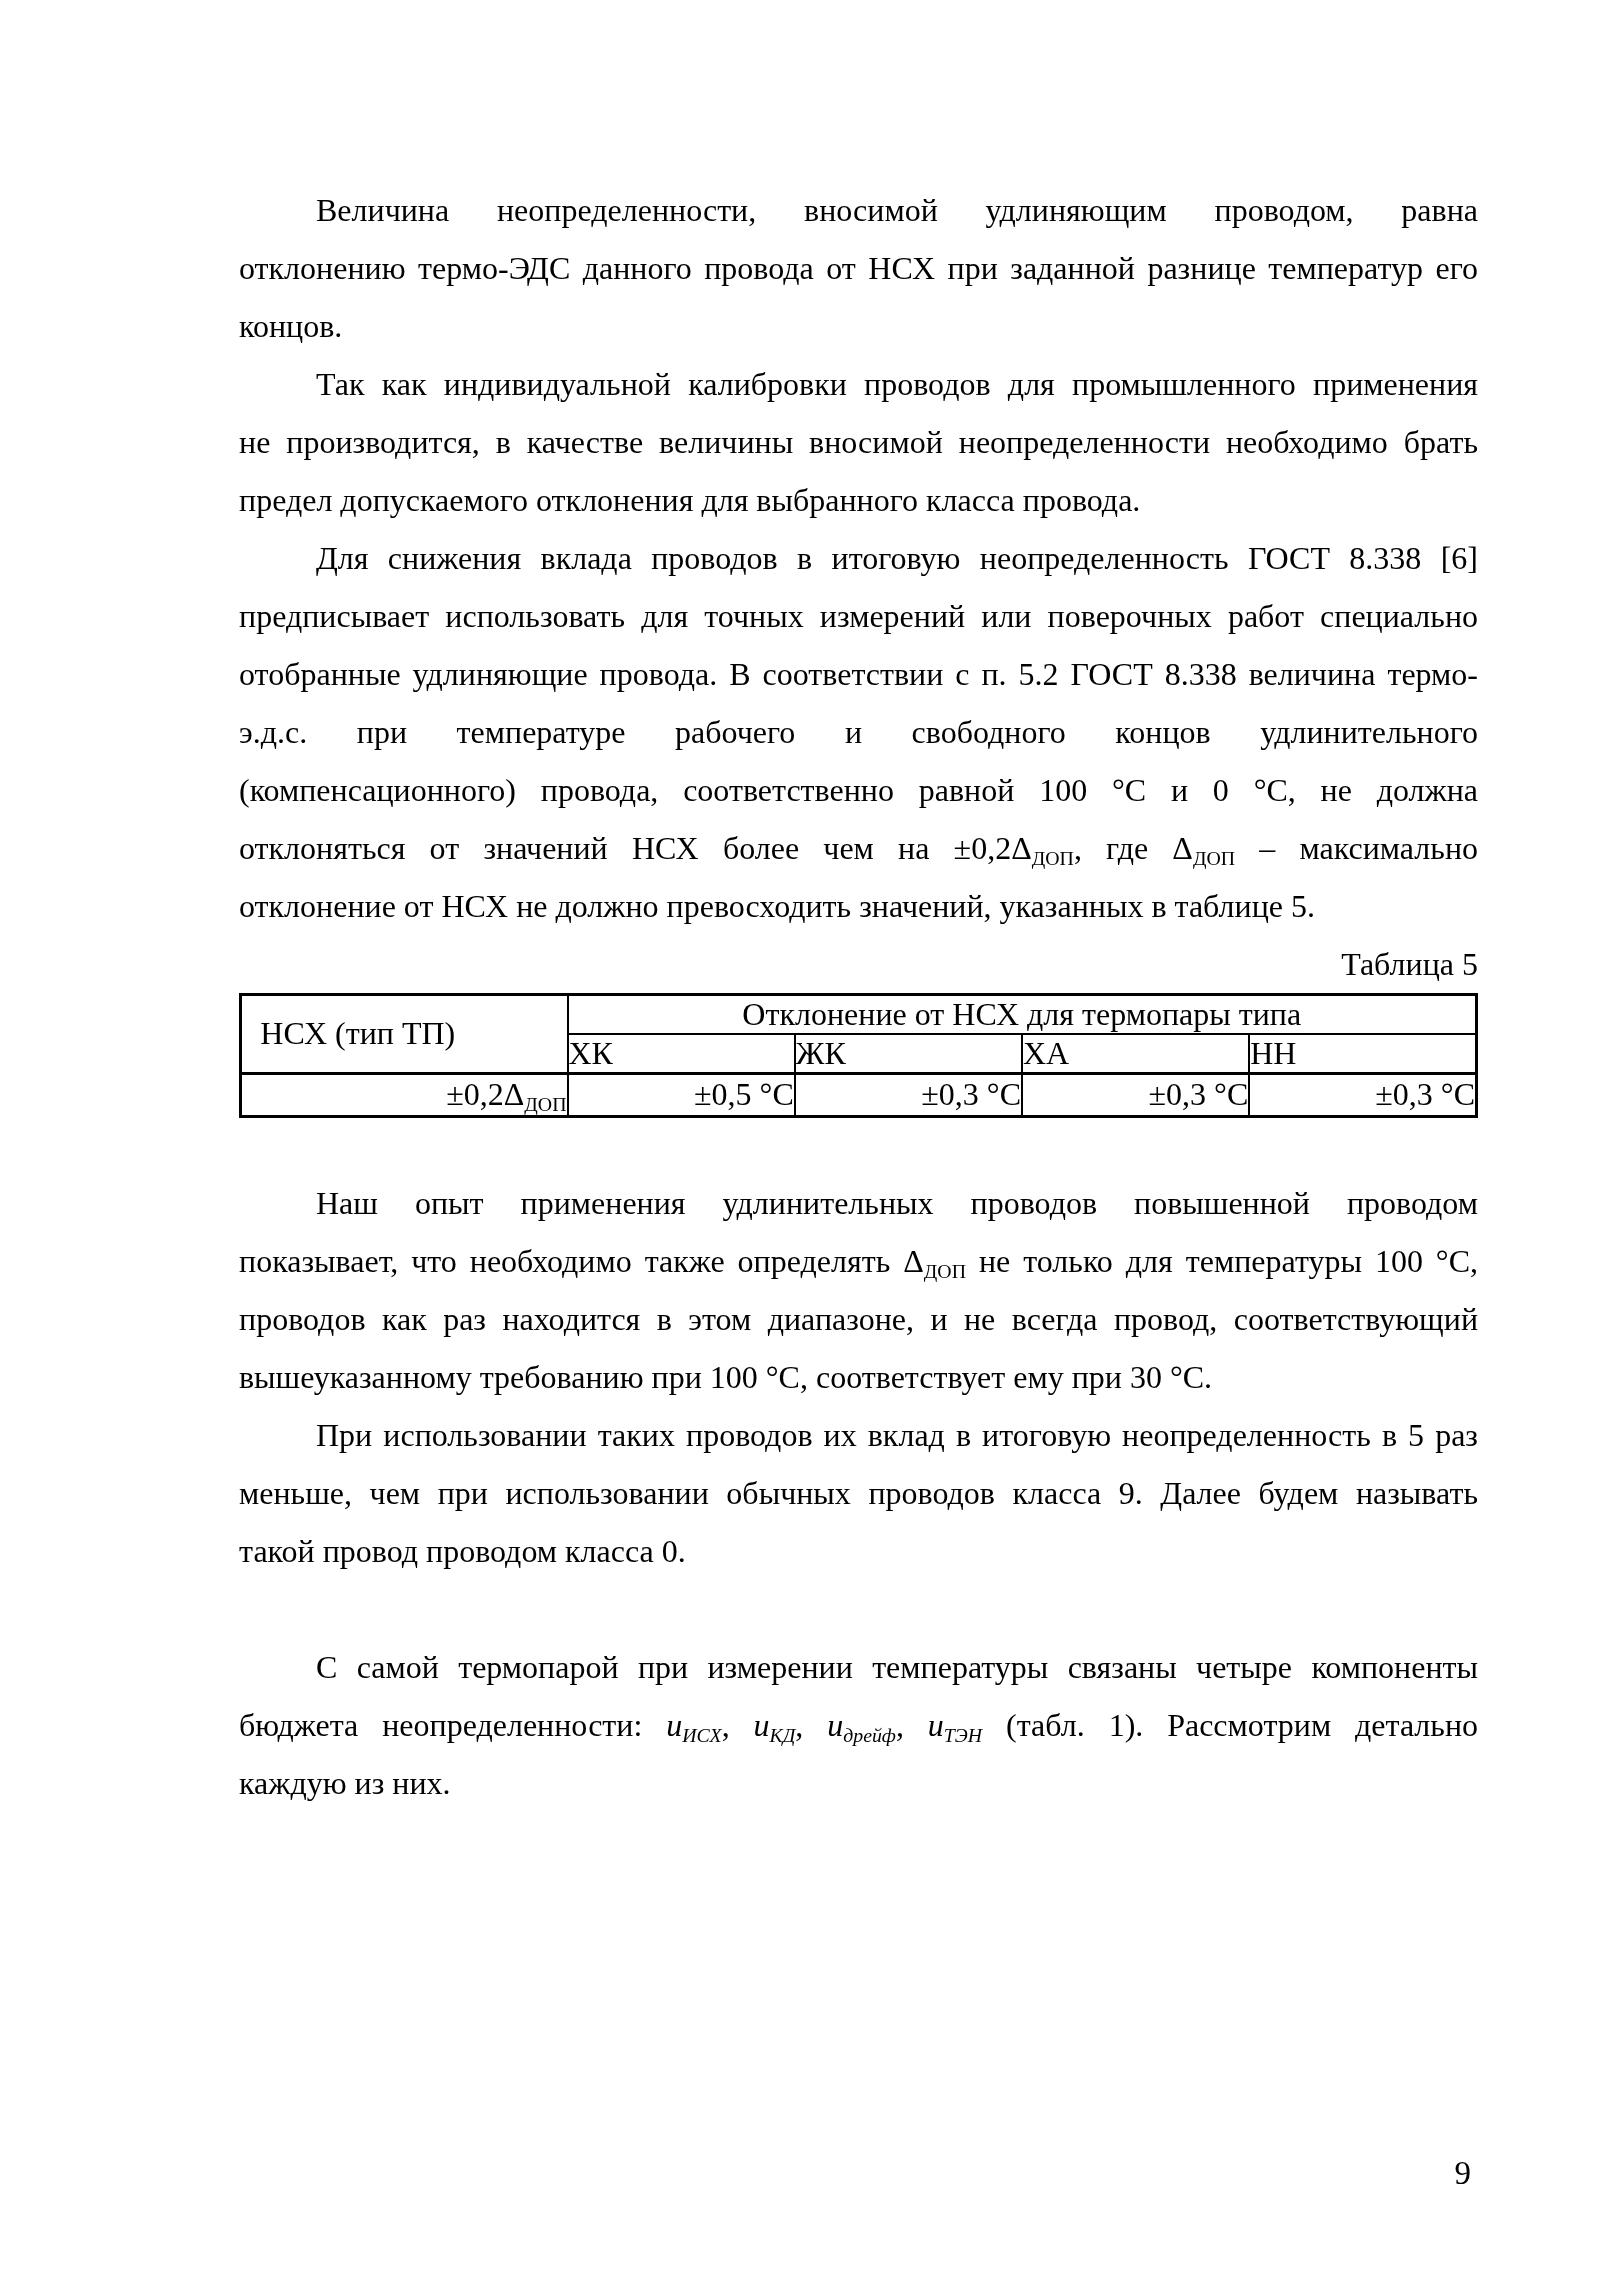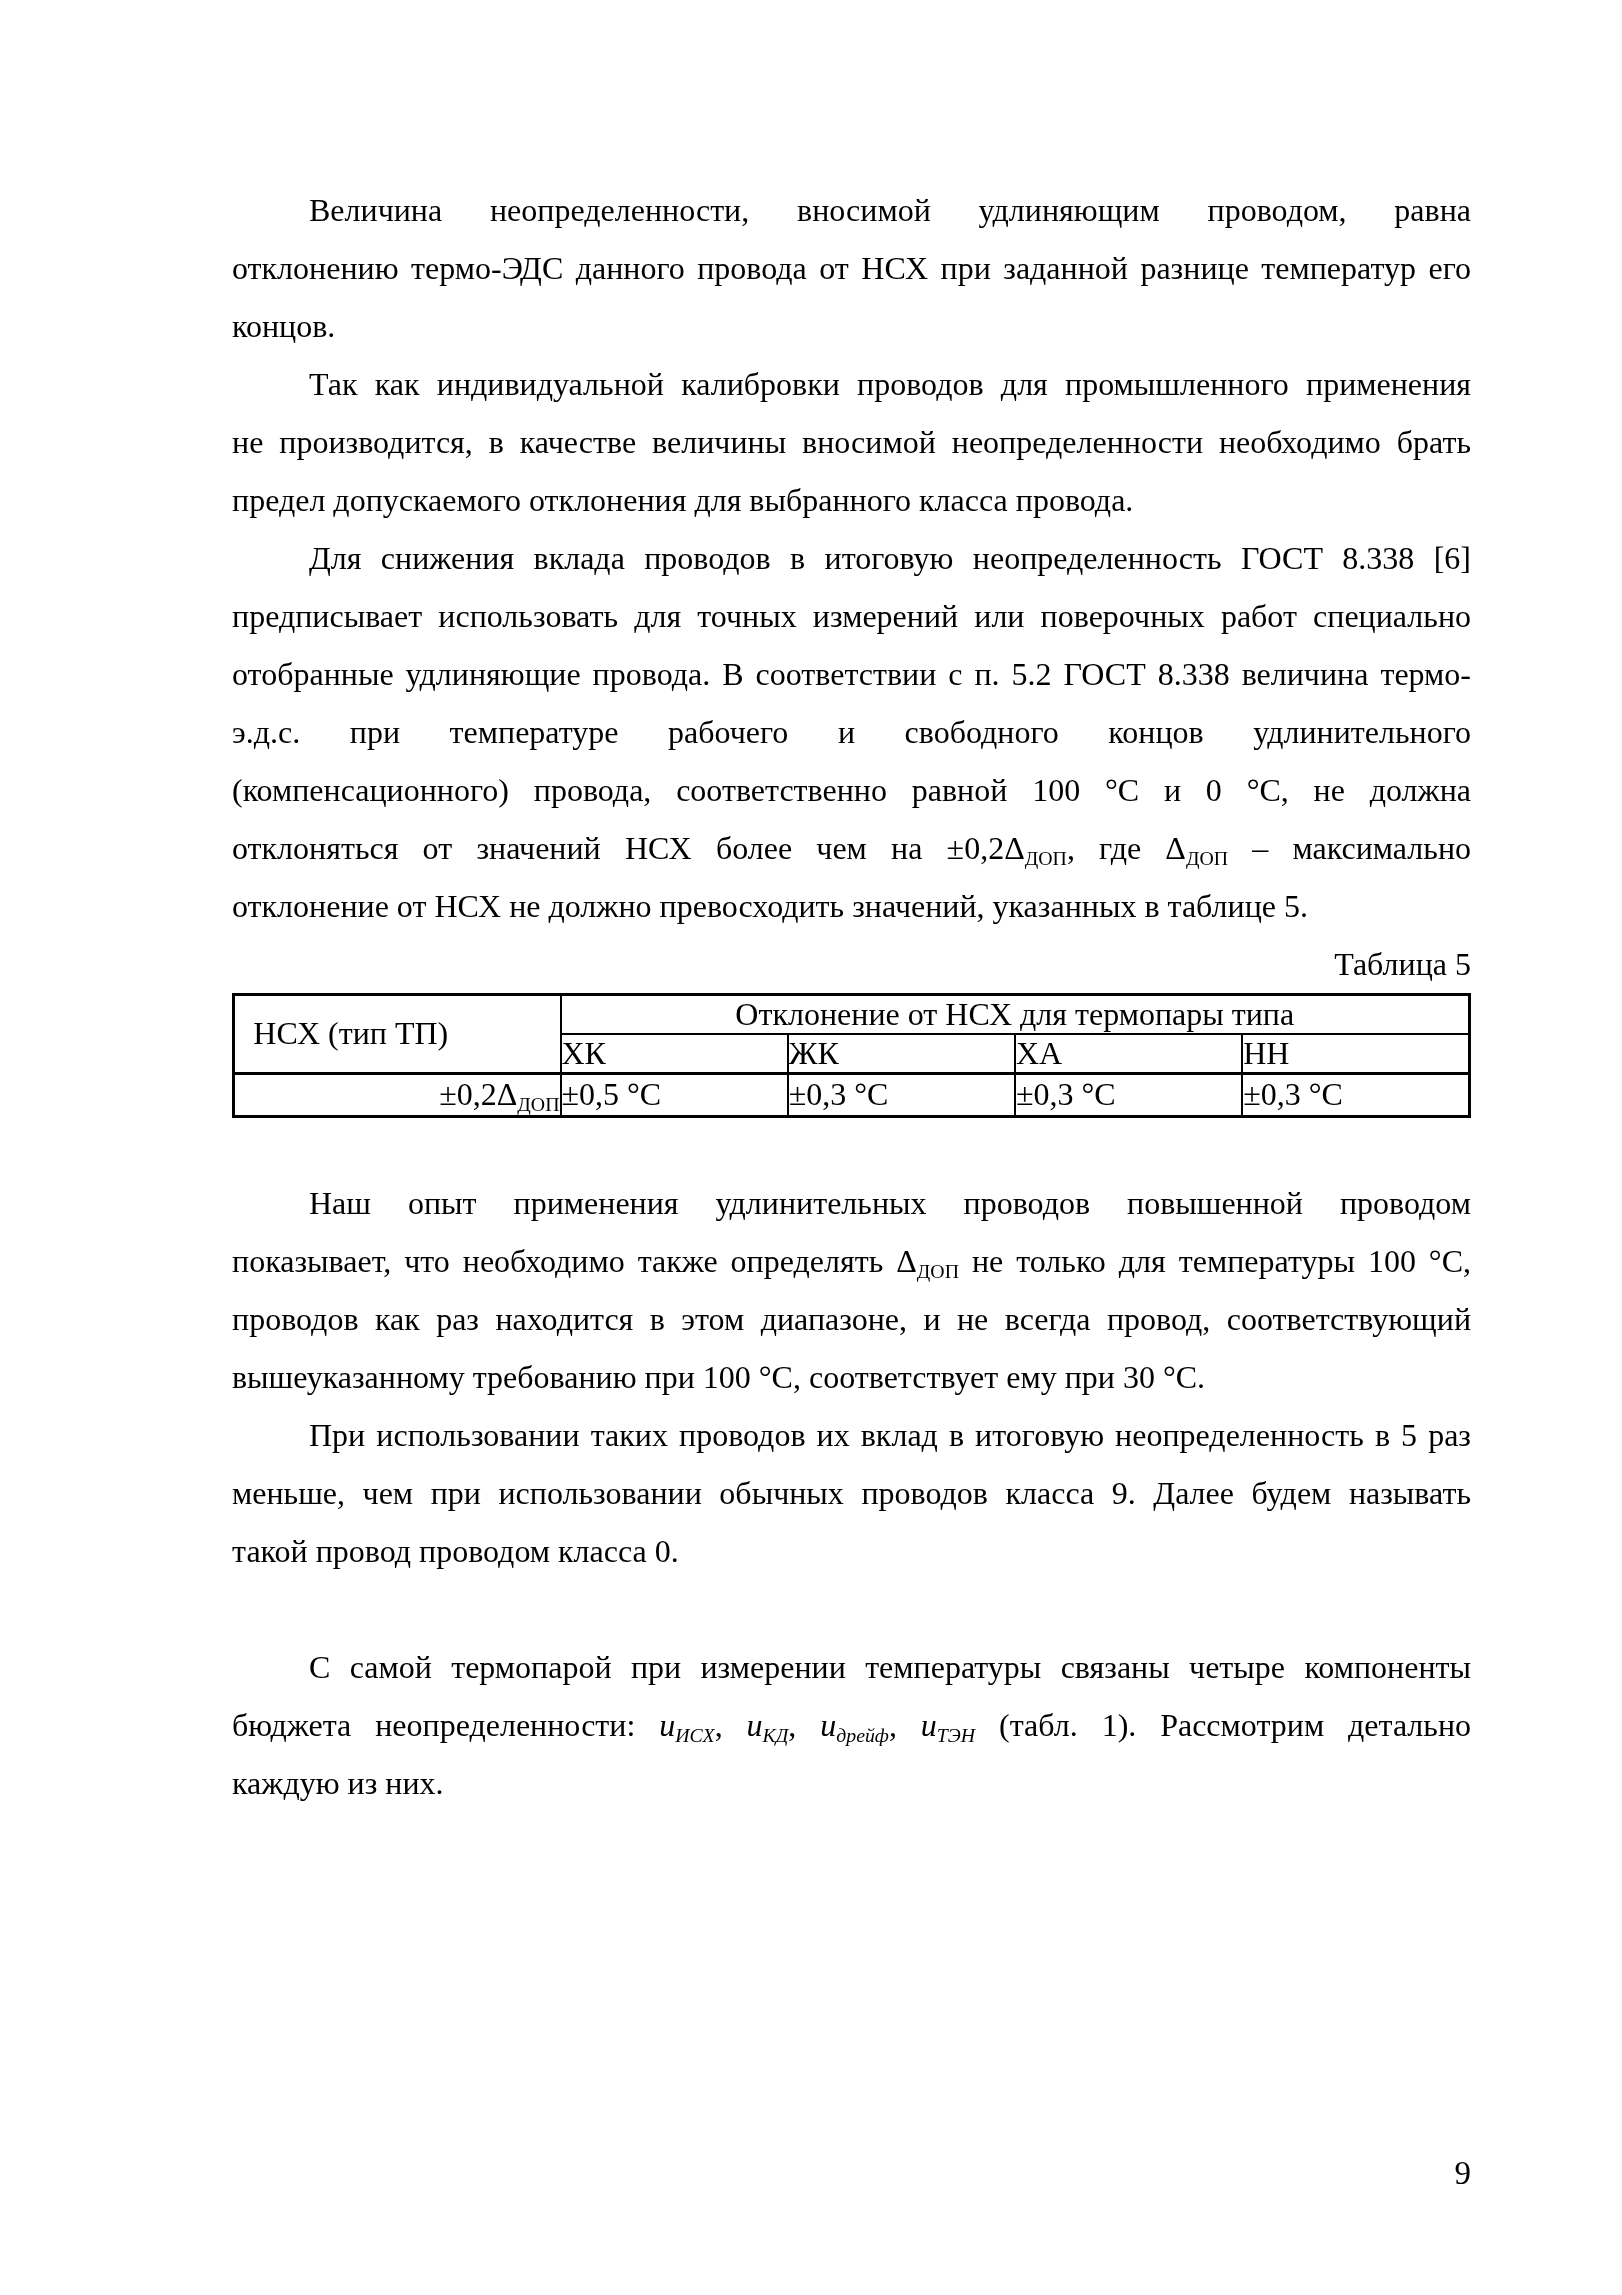--- a/index.html
+++ b/index.html
@@ -8,21 +8,21 @@
     position: relative;
     width: 1623px;
     height: 2295px;
     background: #ffffff;
     color: #000000;
     font-family: "Liberation Serif", "DejaVu Serif", serif;
     overflow: hidden;
   }
   .textflow {
     position: absolute;
-    left: 232px;
+    left: 239px;
     top: 181px;
     width: 1239px;
     font-size: 32px;
   }
   .line {
     height: 58px;
     line-height: 58px;
     text-align: justify;
     text-align-last: justify;
     white-space: normal;
@@ -55,21 +55,21 @@
     line-height: 1.15;
   }
   .t5 col.c0 { width: 327px; }
   .t5 tr.hr1 { height: 37px; }
   .t5 tr.hr2 { height: 39px; }
   .t5 tr.datarow { height: 43px; }
   .t5 td.corner { text-align: left; padding-left: 18.3px; }
   .t5 td.spanhead { text-align: center; }
   .t5 td.subhead { }
   .t5 td.rowlabel { text-align: right; padding-left: 16.4px; }
-  .t5 td.val { text-align: left; margin-left: 28px; }
+  .t5 td.val { text-align: right; margin-left: 28px; }
   .t5 tr.datarow td { border-top: 3.3px solid #000; }
   .para4 { margin-top: 56px; }
   .vspace { height: 58px; }
   .pagenum {
     position: absolute;
     left: 232px;
     top: 2144px;
     width: 1239px;
     font-size: 33px;
     line-height: 58px;

